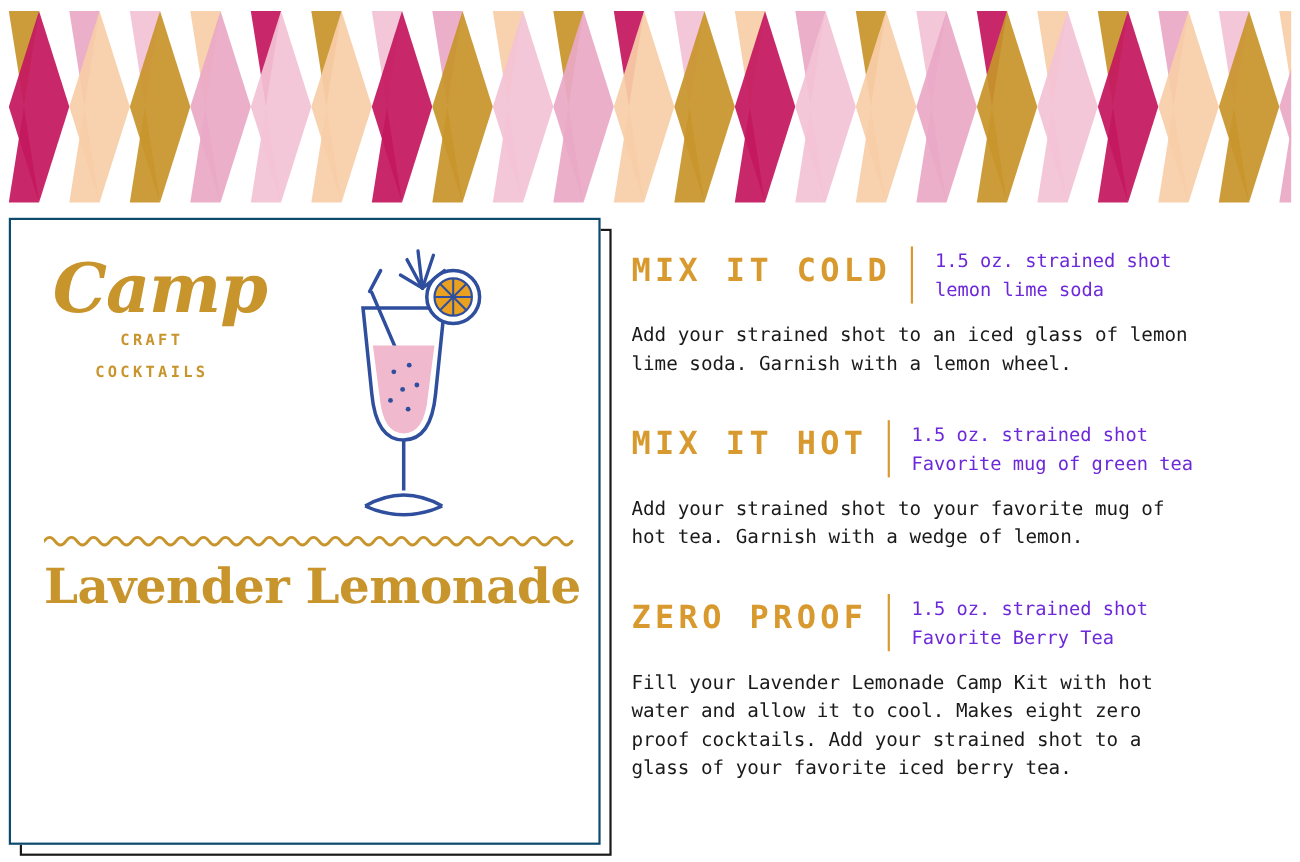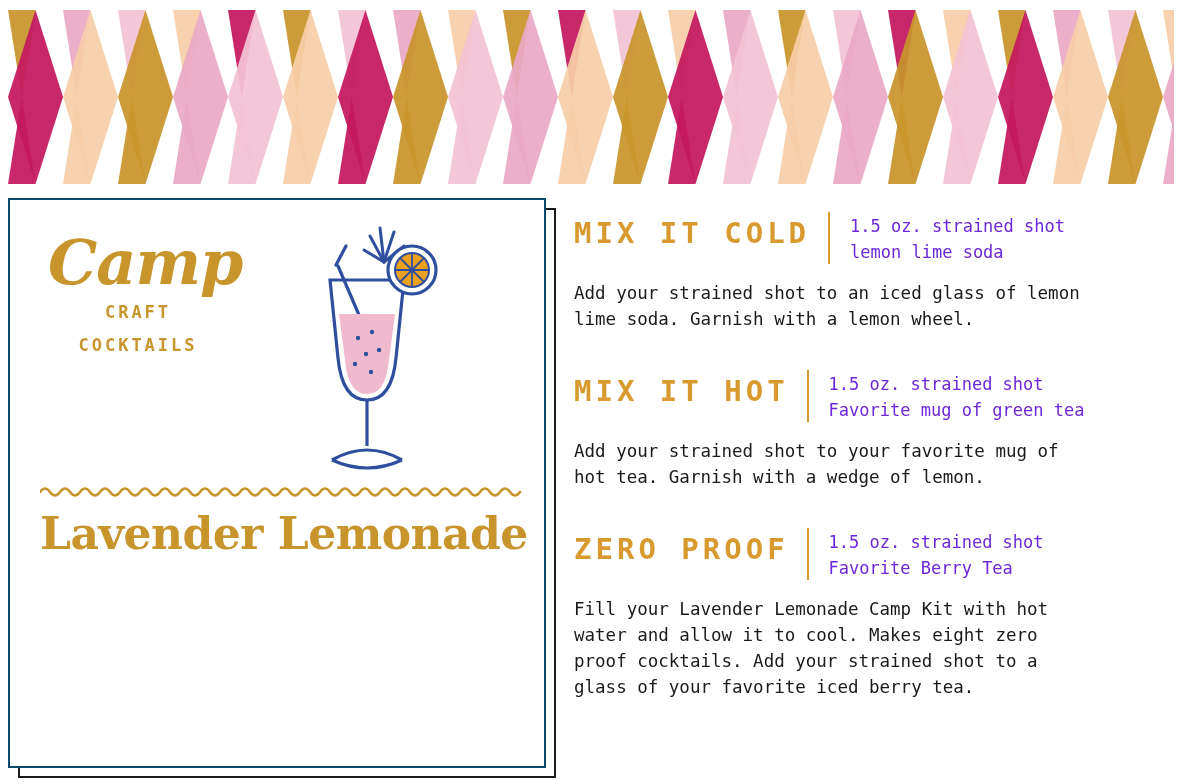--- a/index.html
+++ b/index.html
@@ -62,21 +62,21 @@
     font-style: italic;
     font-weight: bold;
     font-size: 62px;
     color: #c8942c;
     line-height: 1;
     letter-spacing: -1px;
   }
   .brand-sub {
     margin-top: 8px;
     font-family: "DejaVu Sans Mono", monospace;
-    font-size: 17px;
+    font-size: 14px;
     letter-spacing: 3px;
     color: #c8942c;
     font-weight: bold;
     text-align: center;
     width: 180px;
   }
   .brand-sub .line2 { display: block; margin-top: 13px; }
 
   .glass-art {
     position: absolute;
@@ -116,21 +116,21 @@
     line-height: 1.47;
     color: #1a1a1a;
     letter-spacing: 0px;
     white-space: pre-line;
   }
 
   
   .right {
     position: absolute;
     left: 574px;
-    top: 210px;
+    top: 222px;
     width: 600px;
   }
   .recipe { margin-bottom: 36px; }
   .recipe:last-child { margin-bottom: 0; }
 
   .recipe-head {
     display: flex;
     align-items: flex-start;
   }
   .recipe-title {

